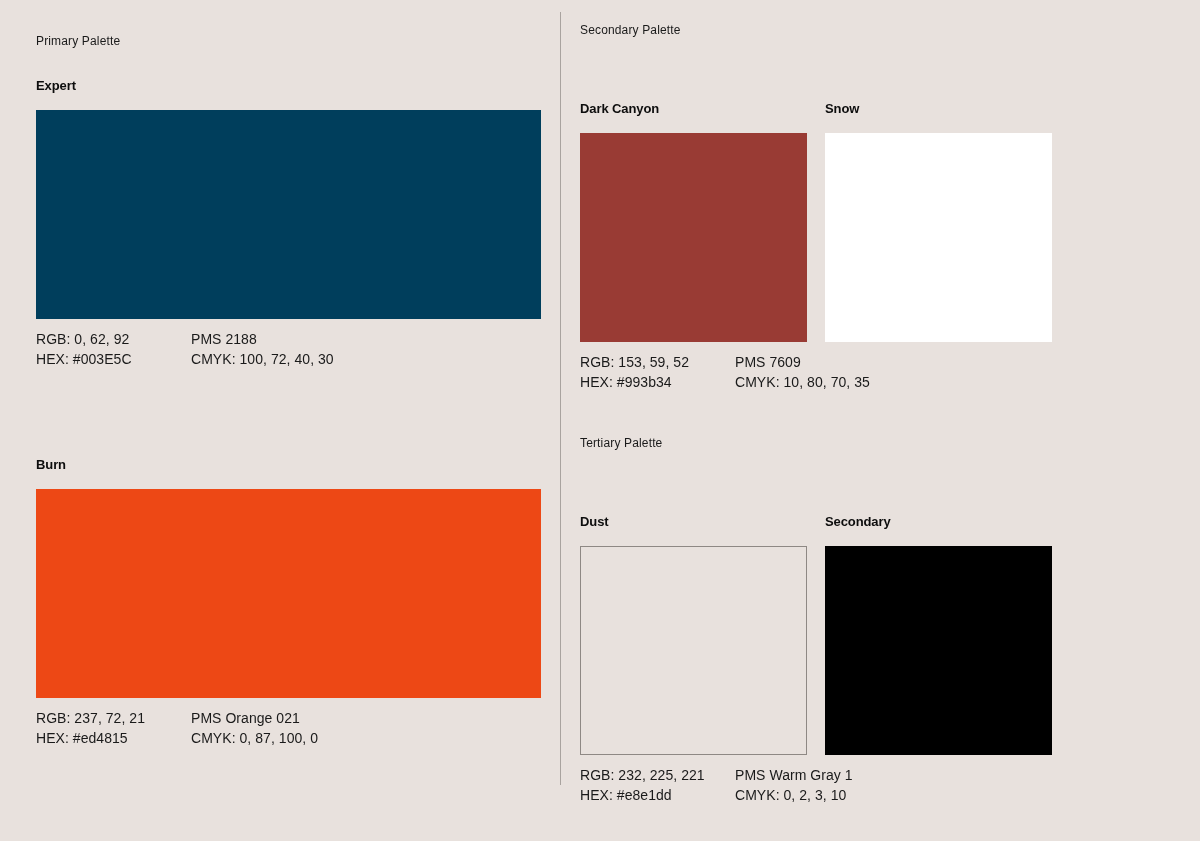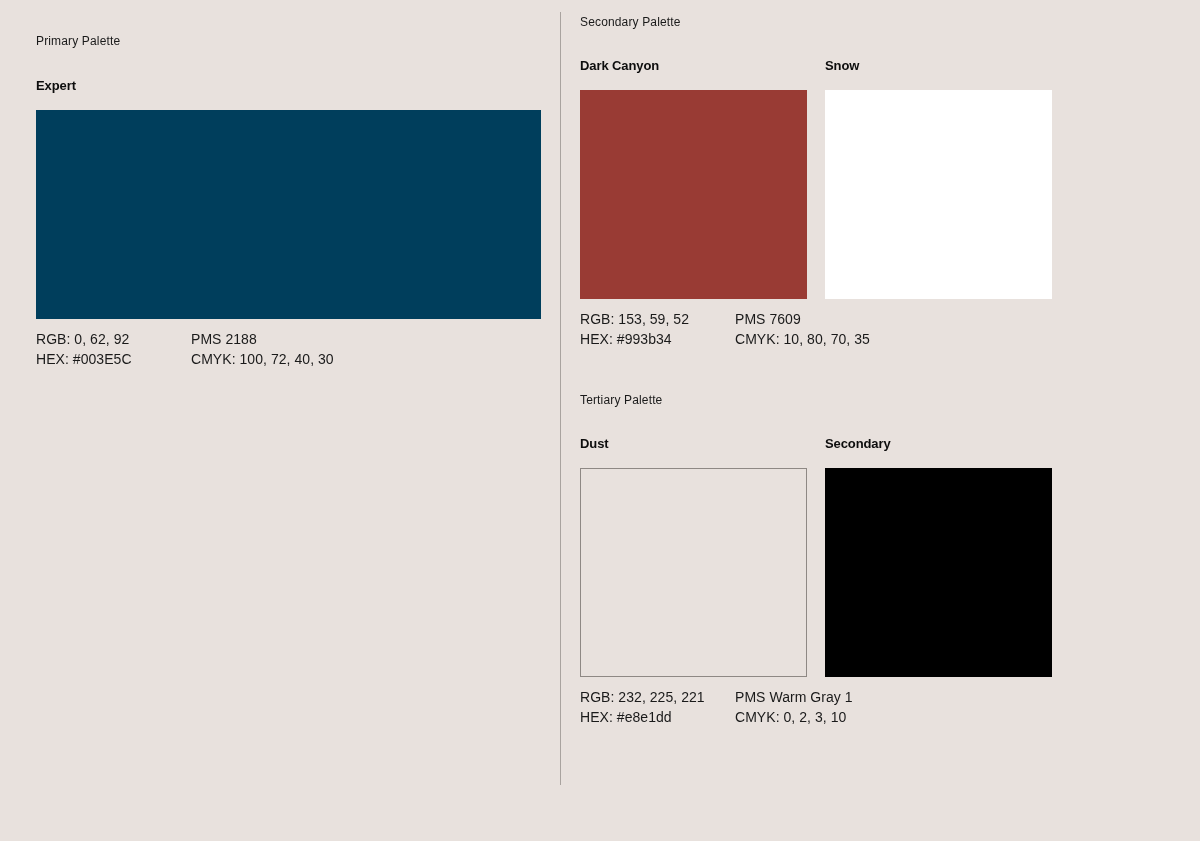--- a/index.html
+++ b/index.html
@@ -94,21 +94,21 @@
   
   .group { position: relative; }
 
   .swatch-block { position: relative; }
 
   
   .pair {
     display: flex;
     gap: 18px;
   }
-  .pair > .swatch-block { width: 227px; }
+  .pair > .swatch-block { width: 227px; margin-top: 35px; }
 </style>
 </head>
 <body>
 
 <div class="page">
 
   <div class="divider-vertical"></div>
 
   <div class="col-left">
 
@@ -123,28 +123,42 @@
             <div class="meta-line">RGB: 0, 62, 92</div>
             <div class="meta-line">HEX: #003E5C</div>
           </div>
           <div class="meta-col">
             <div class="meta-line">PMS 2188</div>
             <div class="meta-line">CMYK: 100, 72, 40, 30</div>
           </div>
         </div>
       </div>
 
+      <div class="swatch-block" style="margin-top:88px;">
+        <div class="swatch-name">Burn</div>
+        <div class="chip" style="margin-top:18px; background:#ed4815;"></div>
+        <div class="meta">
+          <div class="meta-col first">
+            <div class="meta-line">RGB: 237, 72, 21</div>
+            <div class="meta-line">HEX: #ed4815</div>
+          </div>
+          <div class="meta-col">
+            <div class="meta-line">PMS Orange 021</div>
+            <div class="meta-line">CMYK: 0, 87, 100, 0</div>
+          </div>
+        </div>
+      </div>
     </div>
 
   </div>
 
   <div class="col-right">
 
     <div class="group">
-      <div class="section-label" style="margin-top:16px;">Secondary Palette</div>
+      <div class="section-label" style="margin-top:24px;">Secondary Palette</div>
 
       <div class="pair" style="margin-top:31px;">
 
         <div class="swatch-block">
           <div class="swatch-name">Dark Canyon</div>
           <div class="chip" style="margin-top:18px; background:#993b34;"></div>
           <div class="meta">
             <div class="meta-col first">
               <div class="meta-line">RGB: 153, 59, 52</div>
               <div class="meta-line">HEX: #993b34</div>

